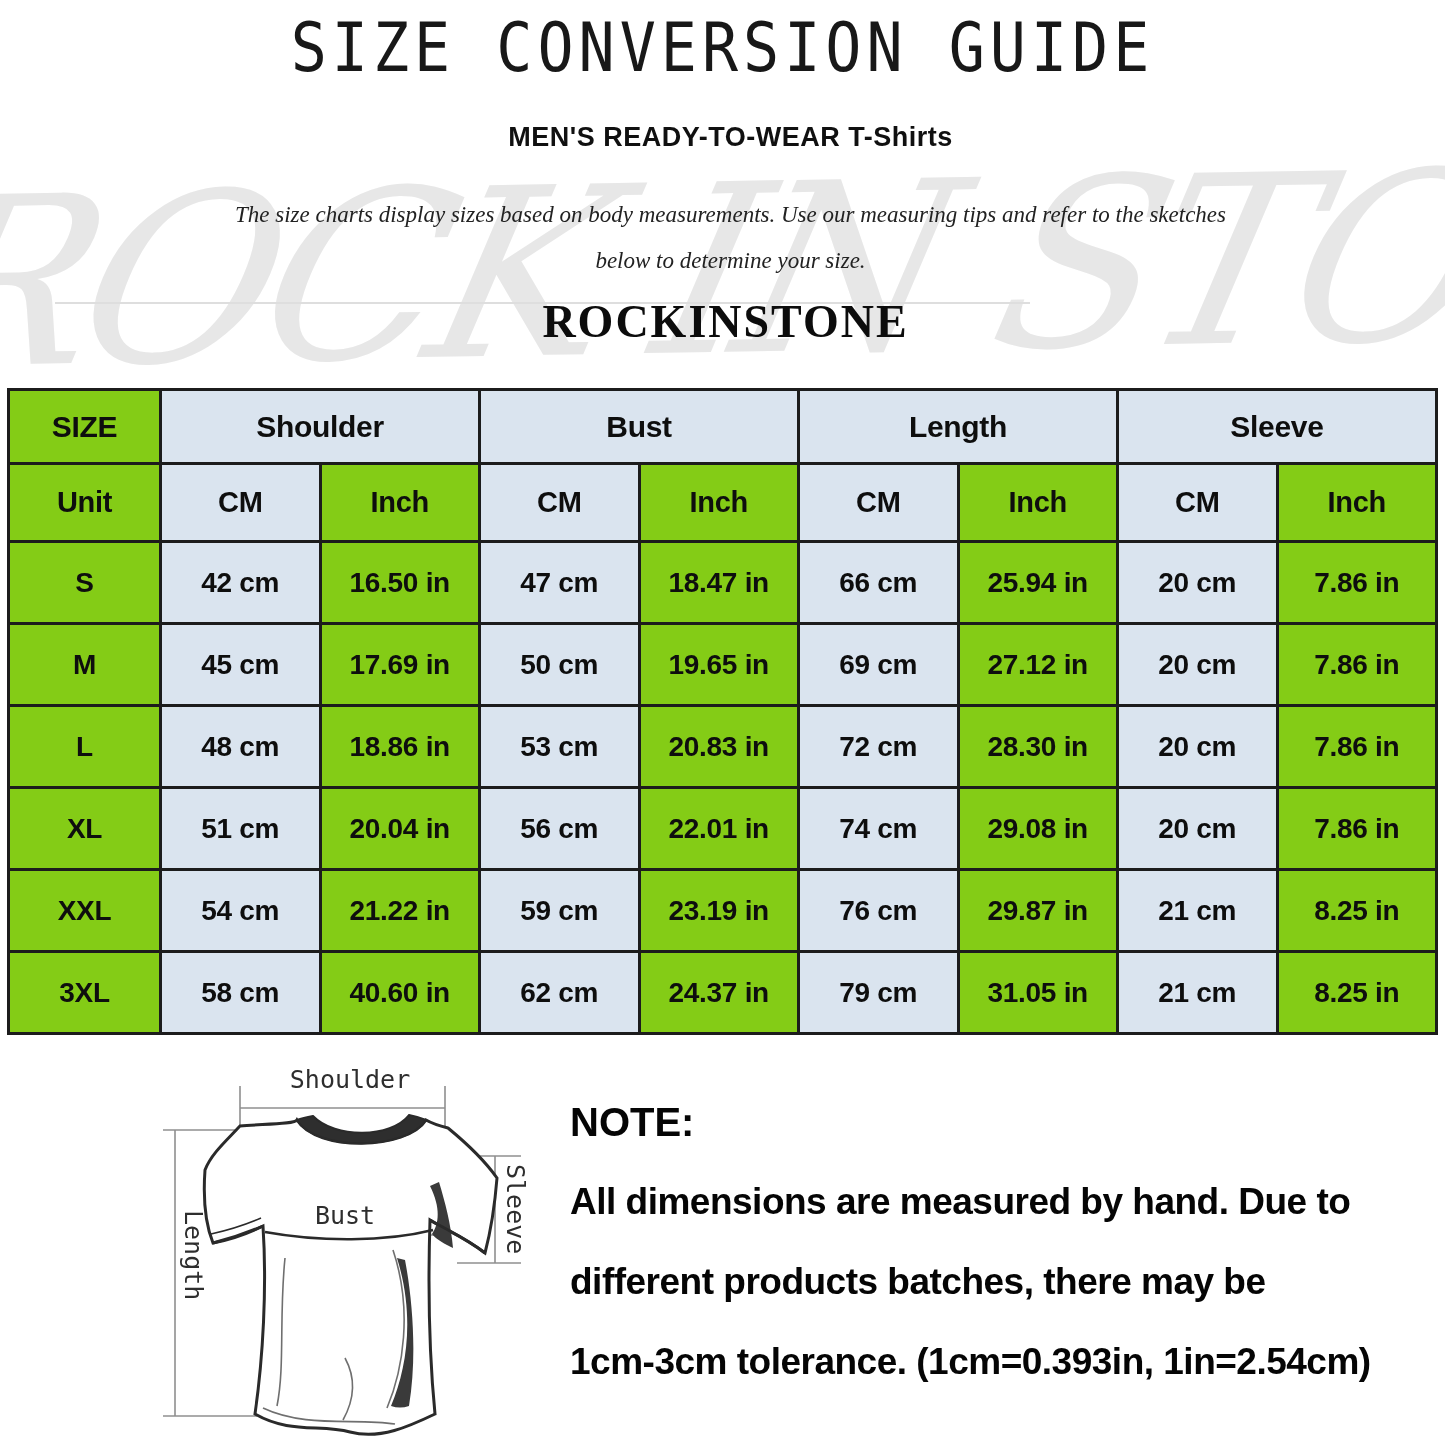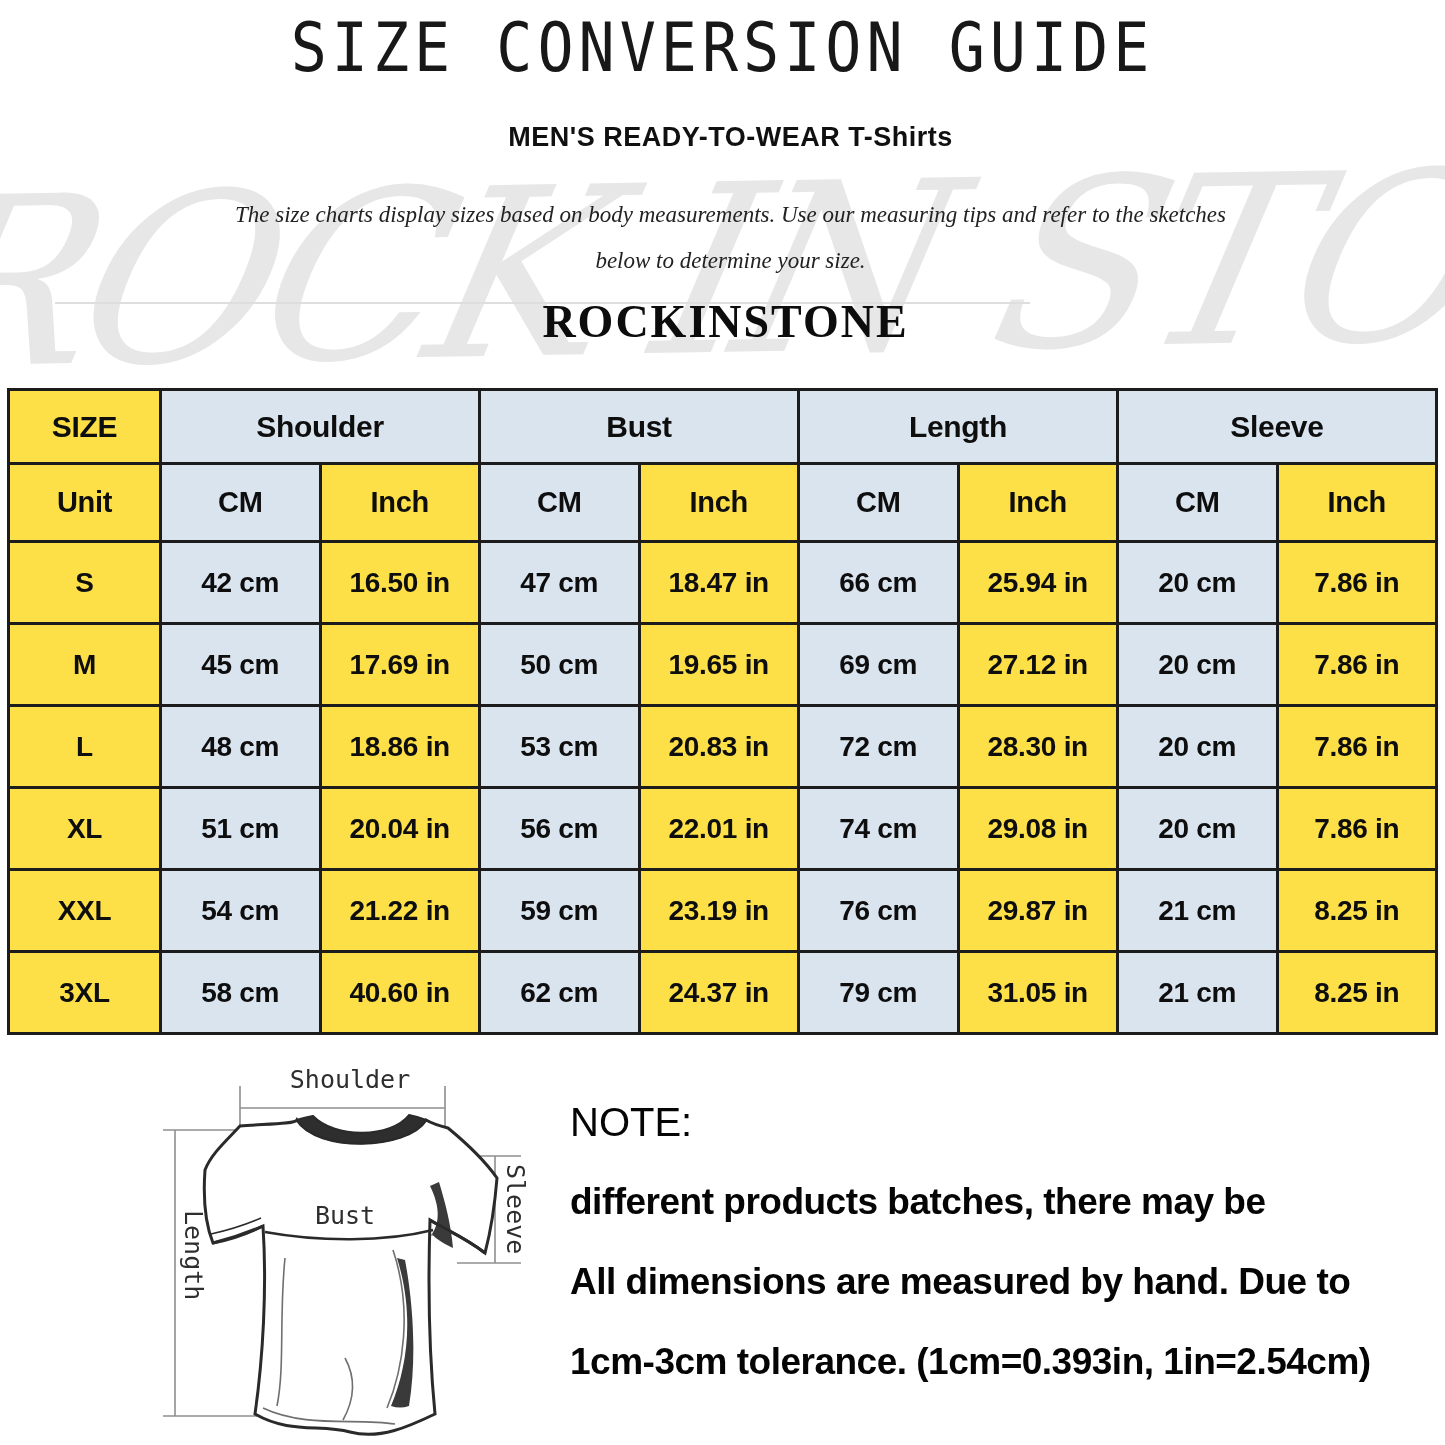--- a/index.html
+++ b/index.html
@@ -21,30 +21,30 @@
         line-height:46px;}
   .brand{position:absolute;top:292px;left:0;width:1445px;margin:3px;text-align:center;z-index:1;
          font-family:"Liberation Serif",serif;font-weight:bold;font-size:46px;
          letter-spacing:2px;color:#0c0c0c;}
   
   .size-table{position:absolute;left:7px;top:388px;width:1431px;z-index:1;
               border-collapse:collapse;table-layout:fixed;text-align:center;
               font-weight:bold;color:#0e0e0e;letter-spacing:-0.3px;background:#fff;}
   .size-table th,.size-table td{border:3px solid #1c1c1c;padding:0;}
   .size-table .b{background:#dae4ef;}
-  .size-table .w{background:#fde047;}
+  .size-table .w{background:#84cc16;}
   .size-table thead tr.group-row{height:74px;font-size:30px;}
   .size-table thead tr.unit-row{height:78px;font-size:29px;}
   .size-table tbody tr{height:82px;font-size:28px;}
   col.c-size{width:152px;}
   
   .diagram{position:absolute;left:145px;top:1058px;width:420px;height:387px;z-index:1;}
   .diagram text{font-family:"DejaVu Sans Mono",monospace;font-size:25px;fill:#2e2e2e;}
   .note{position:absolute;left:570px;top:1082px;width:830px;z-index:1;color:#050505;}
-  .note .note-heading{font-size:40px;font-weight:normal;line-height:80px;margin:0;}
+  .note .note-heading{font-size:40px;font-weight:bold;line-height:80px;margin:0;}
   .note .note-line{font-size:37px;font-weight:bold;line-height:80px;margin:0;letter-spacing:-0.5px;}
 </style>
 </head>
 <body>
 
 <div class="page">
 
   <div class="watermark">ROCK IN STONE</div>
   <div class="divider-line"></div>
 
@@ -213,18 +213,18 @@
     </g>
 
     <text x="205" y="30" text-anchor="middle">Shoulder</text>
     <text x="200" y="166" text-anchor="middle">Bust</text>
     <text transform="rotate(90 40 152)" x="40" y="152">Length</text>
     <text transform="rotate(90 362 106)" x="362" y="106">Sleeve</text>
   </svg>
 
   <div class="note">
     <p class="note-heading">NOTE:</p>
+    <p class="note-line">All dimensions are measured by hand. Due to</p>
     <p class="note-line">different products batches, there may be</p>
-    <p class="note-line">All dimensions are measured by hand. Due to</p>
     <p class="note-line">1cm-3cm tolerance. (1cm=0.393in, 1in=2.54cm)</p>
   </div>
 
 </div>
 
 </body></html>

